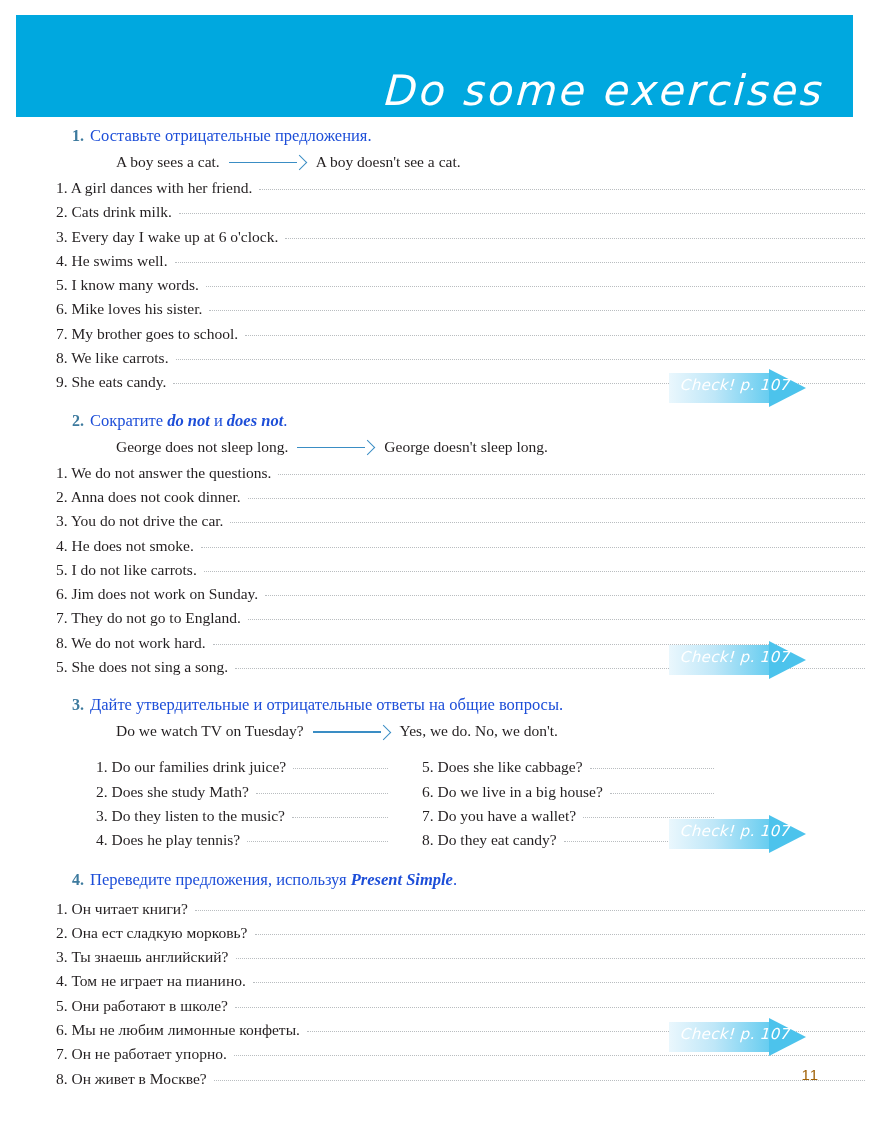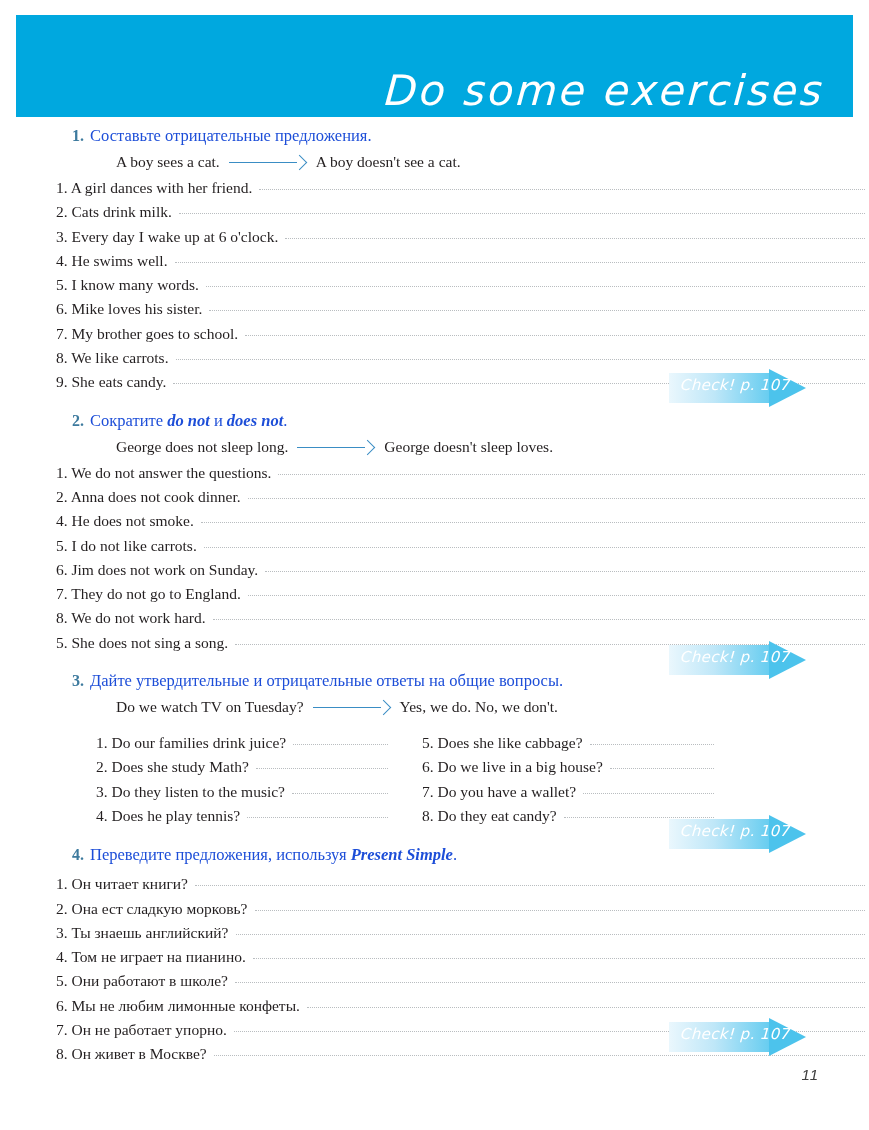--- a/index.html
+++ b/index.html
@@ -189,23 +189,22 @@
     transform: skewX(-5deg);
   }
 
   
   .page-number {
     position: absolute;
     right: 50px;
     bottom: 47px;
     font-family: "Liberation Sans", sans-serif;
     font-size: 15px;
-    color: #404040;
+    color: #a16207;
     letter-spacing: 1px;
-    font-style: italic;
   }
 </style>
 </head>
 <body>
 
 <div class="banner">
   <div class="banner-title">Do some exercises</div>
 </div>
 
 <div class="sheet">
@@ -267,29 +266,33 @@
     <div class="ex-head">
       <span class="ex-num">2.</span>
       <span class="ex-instr"><span>Сократите </span><b>do not</b><span> и </span><b>does not</b><span>.</span></span>
     </div>
     <div class="example">
       <span>George does not sleep long.</span>
       <span class="arrow">
           <span class="shaft"></span>
           <span class="head"></span>
         </span>
-      <span>George doesn't sleep loves.</span>
+      <span>George doesn't sleep long.</span>
     </div>
     <div class="items">
       <div class="item">
           <span class="item-text">1. We do not answer the questions.</span>
           <span class="leader"></span>
         </div>
       <div class="item">
           <span class="item-text">2. Anna does not cook dinner.</span>
+          <span class="leader"></span>
+        </div>
+      <div class="item">
+          <span class="item-text">3. You do not drive the car.</span>
           <span class="leader"></span>
         </div>
       <div class="item">
           <span class="item-text">4. He does not smoke.</span>
           <span class="leader"></span>
         </div>
       <div class="item">
           <span class="item-text">5. I do not like carrots.</span>
           <span class="leader"></span>
         </div>

